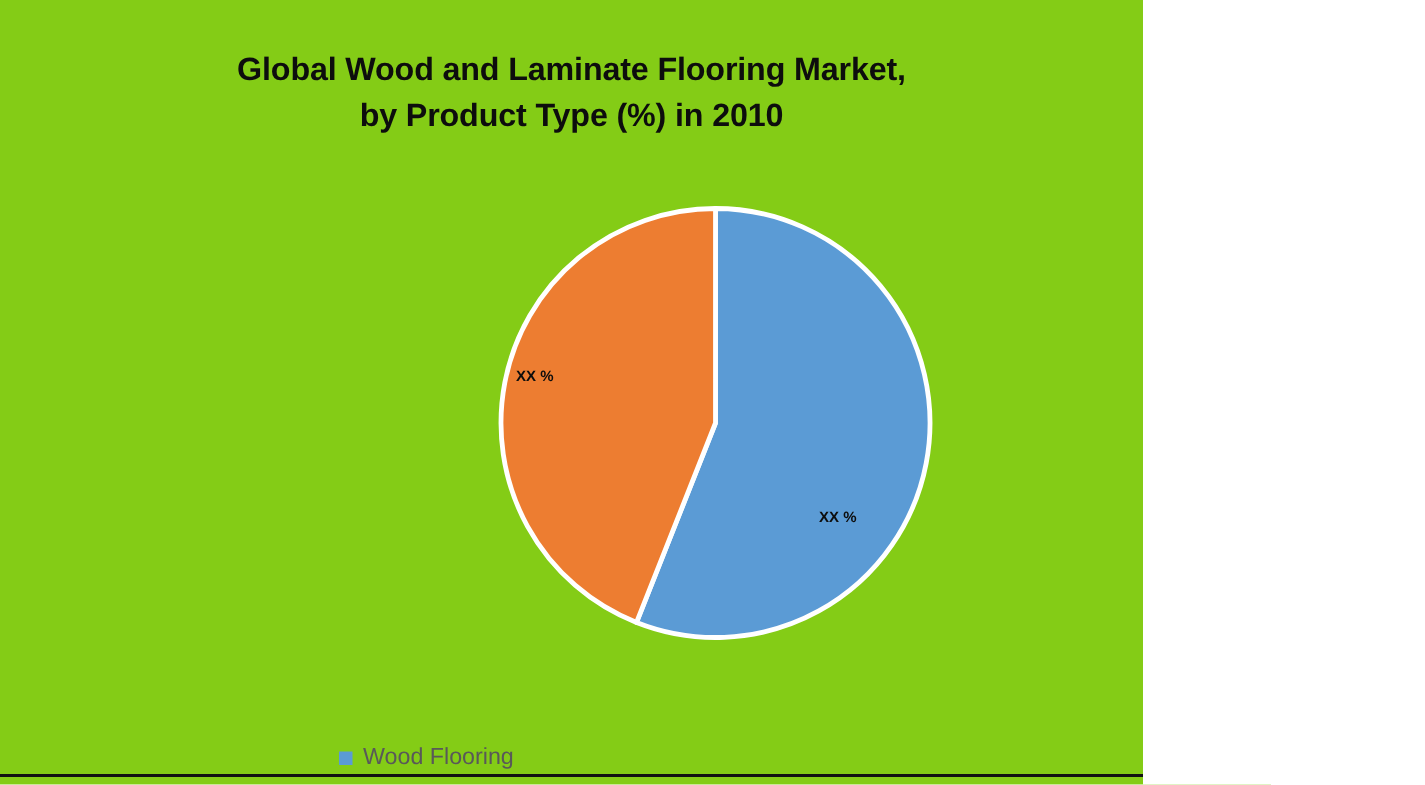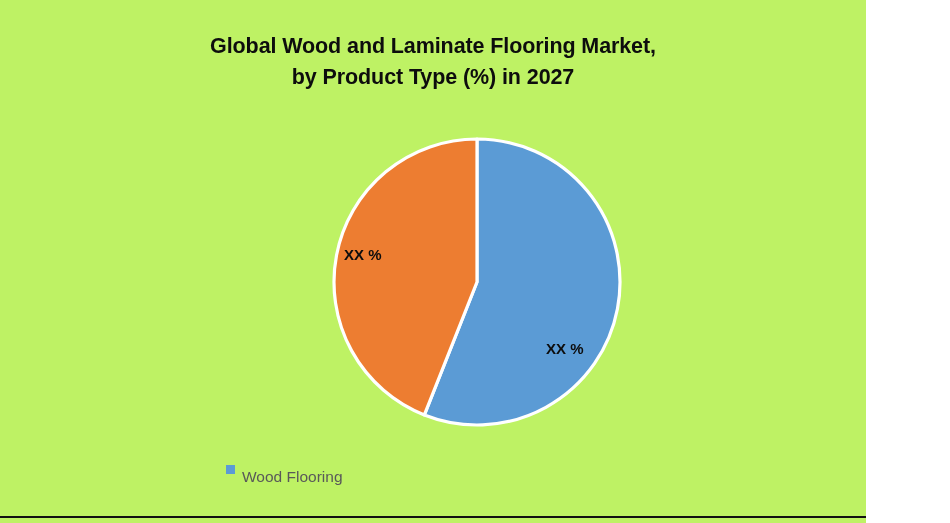--- a/index.html
+++ b/index.html
@@ -2,23 +2,23 @@
 <html><head>
 <meta charset="utf-8">
 <style>
   html, body {
     margin: 0;
     padding: 0;
     background: #ffffff;
   }
   #canvas {
     position: relative;
-    width: 866px;
+    width: 762px;
     height: 523px;
-    background: #bef264;
+    background: #84cc16;
     overflow: hidden;
     font-family: "Liberation Sans", sans-serif;
     box-sizing: border-box;
   }
   
   #bottom-rule {
     position: absolute;
     left: 0;
     right: 0;
     bottom: 5px;
@@ -53,21 +53,21 @@
   #pie-svg {
     display: block;
     width: 294px;
     height: 294px;
   }
 
   .slice-label {
     position: absolute;
     font-family: "Liberation Sans", sans-serif;
     font-weight: bold;
-    font-size: 15px;
+    font-size: 10px;
     color: #0d0d0d;
     white-space: nowrap;
   }
   #label-laminate {
     left: 344px;
     top: 246px;
   }
   #label-wood {
     left: 546px;
     top: 340px;
@@ -77,22 +77,23 @@
   #legend {
     position: absolute;
     left: 0;
     right: 0;
     top: 465px;
     height: 24px;
   }
   .legend-item {
     position: absolute;
     display: flex;
-    align-items: flex-start;
+    align-items: center;
     height: 24px;
+    margin-top: 28px;
   }
   #legend-item-wood { left: 226px; }
   #legend-item-laminate { left: 574px; }
 
   .legend-swatch {
     width: 9px;
     height: 9px;
     margin-right: 7px;
     flex: 0 0 auto;
   }
@@ -101,21 +102,21 @@
     font-size: 15.5px;
     color: #595959;
     line-height: 24px;
   }
 </style>
 </head>
 <body>
 
 <div id="canvas">
 
-  <div id="chart-title"><span>Global Wood and Laminate Flooring Market,</span><br><span>by Product Type (%) in 2027</span></div>
+  <div id="chart-title"><span>Global Wood and Laminate Flooring Market,</span><br><span>by Product Type (%) in 2010</span></div>
 
   <div id="pie-wrap">
     <svg id="pie-svg" viewBox="0 0 294 294">
 
       <path id="slice-wood" d="M 147 147 L 147.00 4.00 A 143 143 0 1 1 94.36 279.96 Z" fill="#5B9BD5" stroke="#FFFFFF" stroke-width="3.2" stroke-linejoin="round"></path>
       <path id="slice-laminate" d="M 147 147 L 94.36 279.96 A 143 143 0 0 1 147.00 4.00 Z" fill="#ED7D31" stroke="#FFFFFF" stroke-width="3.2" stroke-linejoin="round"></path>
     </svg>
   </div>
 
   <div class="slice-label" id="label-laminate">XX %</div>

